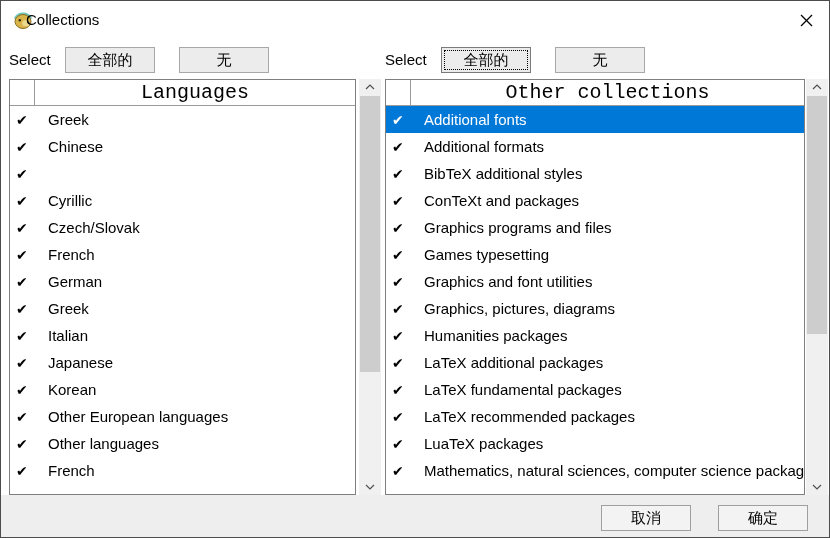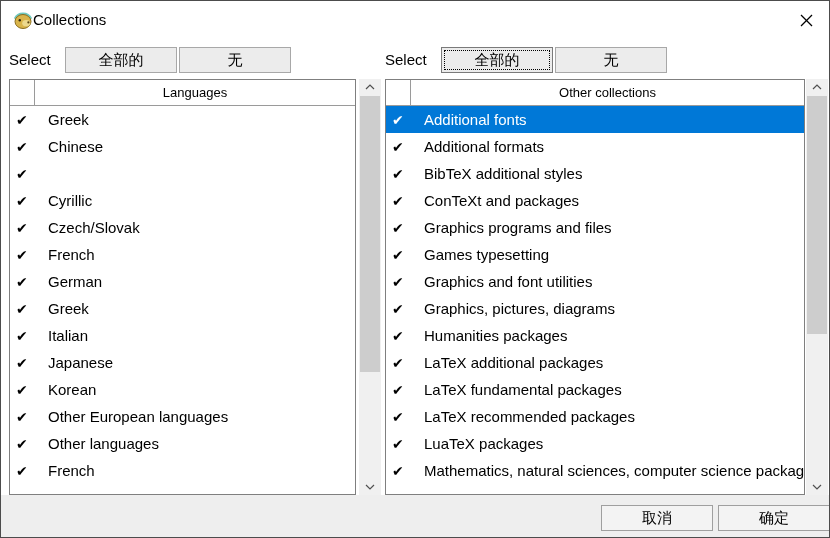--- a/index.html
+++ b/index.html
@@ -11,50 +11,50 @@
     background: #ffffff;
   }
   .window {
     position: relative; width: 830px; height: 538px;
     background: #ffffff; border: 1px solid #4c4c4c;
     overflow: hidden;
   }
   
   .titlebar { position: absolute; left: 0; top: 0; width: 100%; height: 38px; background: #ffffff; }
   .app-icon { position: absolute; left: 12px; top: 9px; width: 20px; height: 20px; }
-  .title-text { position: absolute; left: 32px; top: 0; height: 38px; line-height: 38px; font-size: 15px; }
+  .title-text { position: absolute; left: 25px; top: 0; height: 38px; line-height: 38px; font-size: 15px; }
   .close-btn {
     position: absolute; right: 10px; top: 7px; width: 26px; height: 24px;
     display: flex; align-items: center; justify-content: center; cursor: default;
   }
   
   .select-label { position: absolute; top: 45px; height: 27px; line-height: 27px; }
   .select-label.left { left: 8px; }
   .select-label.right { left: 384px; }
   .btn {
-    position: absolute; top: 46px; width: 112px; height: 26px;
+    position: absolute; top: 46px; width: 90px; height: 26px;
     background: #ececec; border: 1px solid #a8a8a8;
     display: flex; align-items: center; justify-content: center;
     font-size: 15px; cursor: default;
   }
   .btn.focused { outline: 1px dotted #000; outline-offset: -4px; border-color: #7a7a7a; }
   .btn-all-left { left: 64px; }
   .btn-none-left { left: 178px; }
   .btn-all-right { left: 440px; }
   .btn-none-right { left: 554px; }
   
   .panel {
     position: absolute; top: 78px; height: 416px;
     background: #ffffff; border: 1px solid #7f7f7f; overflow: hidden;
   }
   .panel.left { left: 8px; width: 347px; }
   .panel.right { left: 384px; width: 420px; }
   .panel-header { display: flex; height: 26px; border-bottom: 1px solid #9a9a9a; }
   .check-col-spacer { width: 25px; border-right: 1px solid #9a9a9a; }
-  .panel-header-title { flex: 1; text-align: center; line-height: 25px; font-size: 13px; white-space: nowrap; overflow: hidden; }
+  .panel-header-title { flex: 1; text-align: center; line-height: 25px; font-size: 20px; white-space: nowrap; overflow: hidden; font-family: Liberation Mono, monospace; }
   .rows { position: absolute; left: 0; right: 0; top: 26px; bottom: 0; overflow: hidden; }
   .row {
     display: flex; align-items: center; height: 27px;
     padding-left: 6px; white-space: nowrap; cursor: default;
   }
   .row .check { width: 24px; font-size: 14px; flex: 0 0 24px; }
   .row .label { margin-left: 8px; font-size: 15px; overflow: hidden; }
   .row.selected { background: var(--sel-bg, #0078d7); color: var(--sel-fg, #ffffff); }
   
   .scrollbar {

